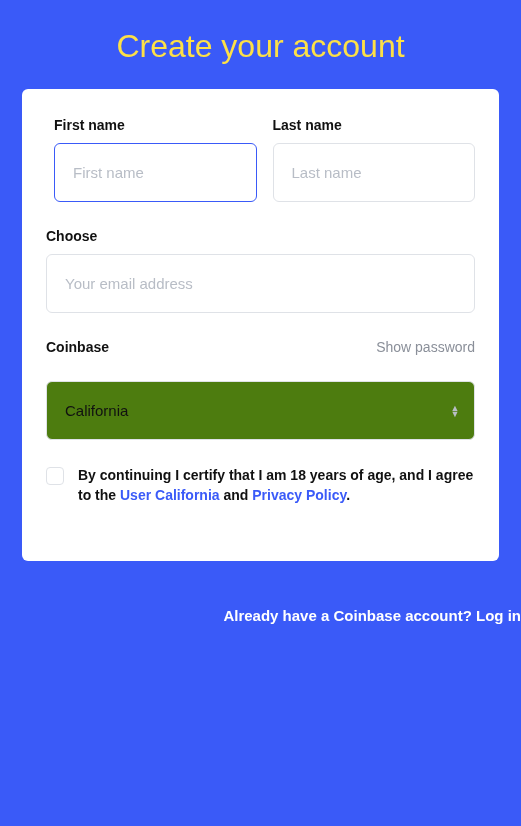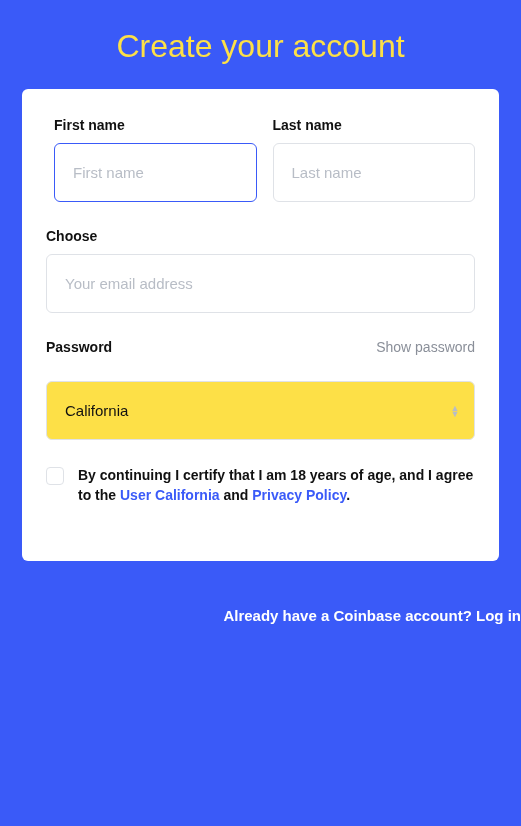--- a/index.html
+++ b/index.html
@@ -86,21 +86,21 @@
     .select-wrap {
       position: relative;
     }
     .select {
       width: 100%;
       border: 1px solid #dfe2e7;
       border-radius: 6px;
       padding: 20px 18px;
       font-size: 15px;
       color: #111;
-      background: #fde047;
+      background: #4d7c0f;
       cursor: pointer;
     }
     .chevrons {
       position: absolute;
       right: 14px;
       top: 50%;
       transform: translateY(-50%);
       width: 12px;
       color: #b8bdc6;
       display: flex;
@@ -181,21 +181,21 @@
 
   <div class="field">
     <div class="label-row">
       <label>Choose</label>
     </div>
     <input type="email" placeholder="Your email address" style="">
   </div>
 
   <div class="field">
     <div class="label-row">
-      <label>Password</label>
+      <label>Coinbase</label>
       <span class="show-pw">Show password</span>
     </div>
   </div>
 
   <div class="field">
     <div class="select-wrap">
       <div class="select">California</div>
       <span class="chevrons">
         <span>▲</span>
           <span>▼</span>

